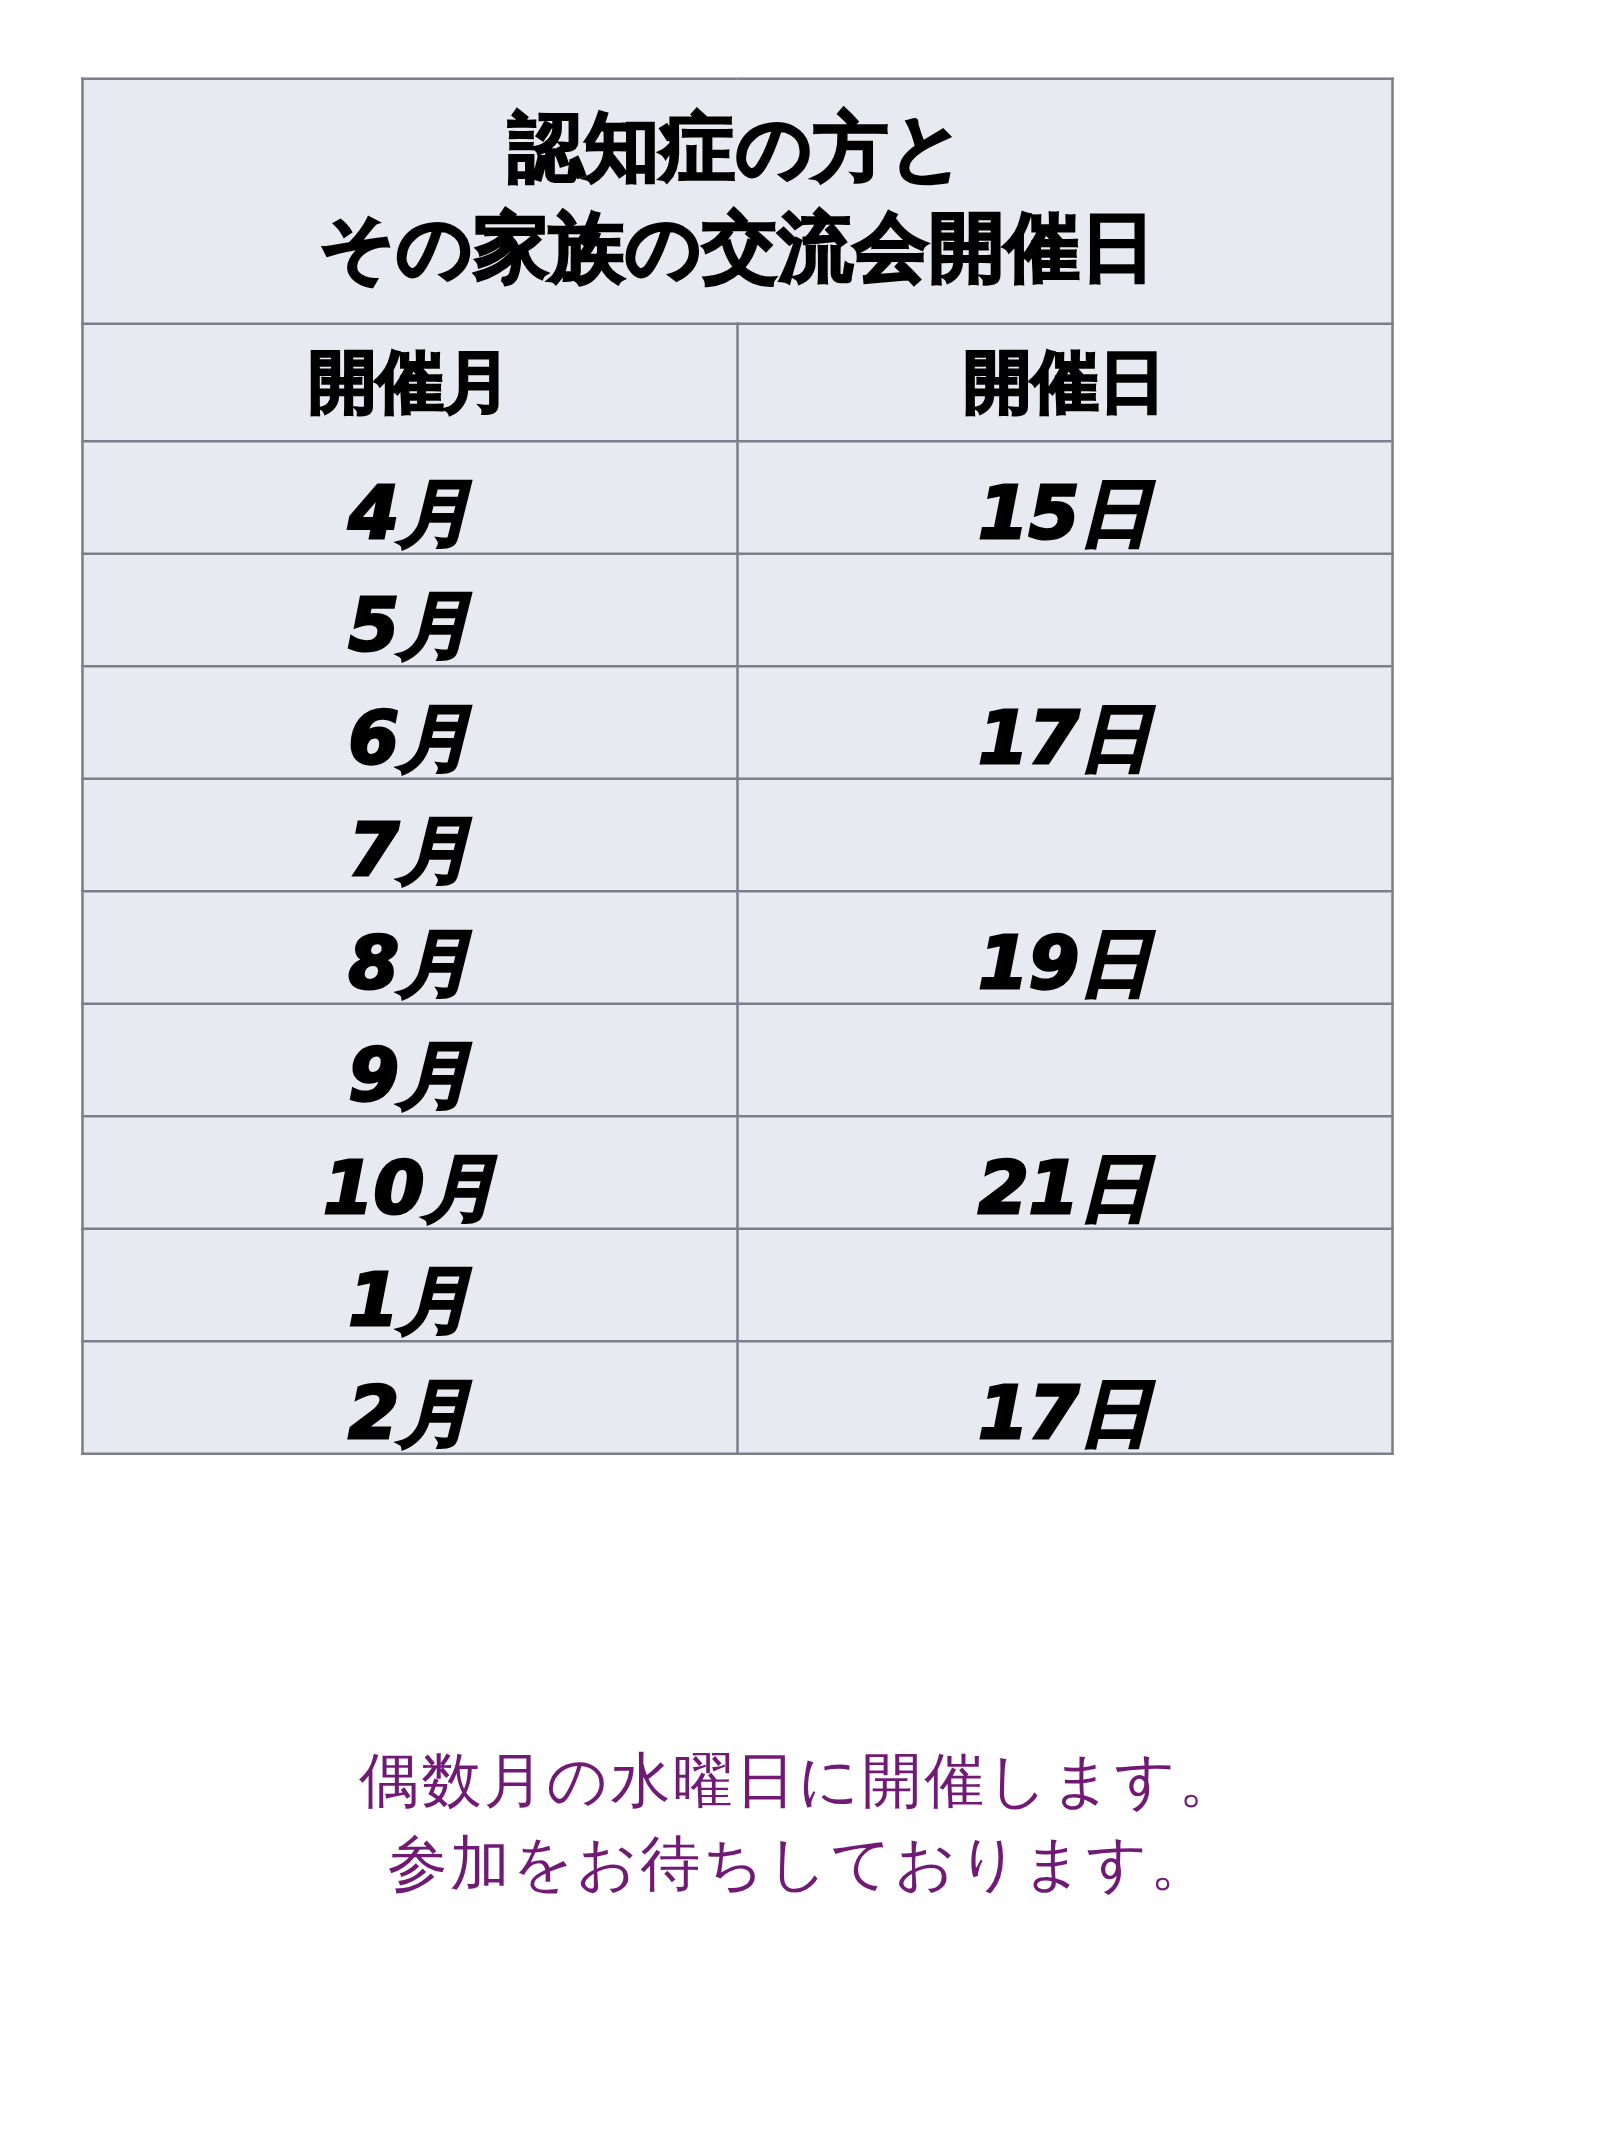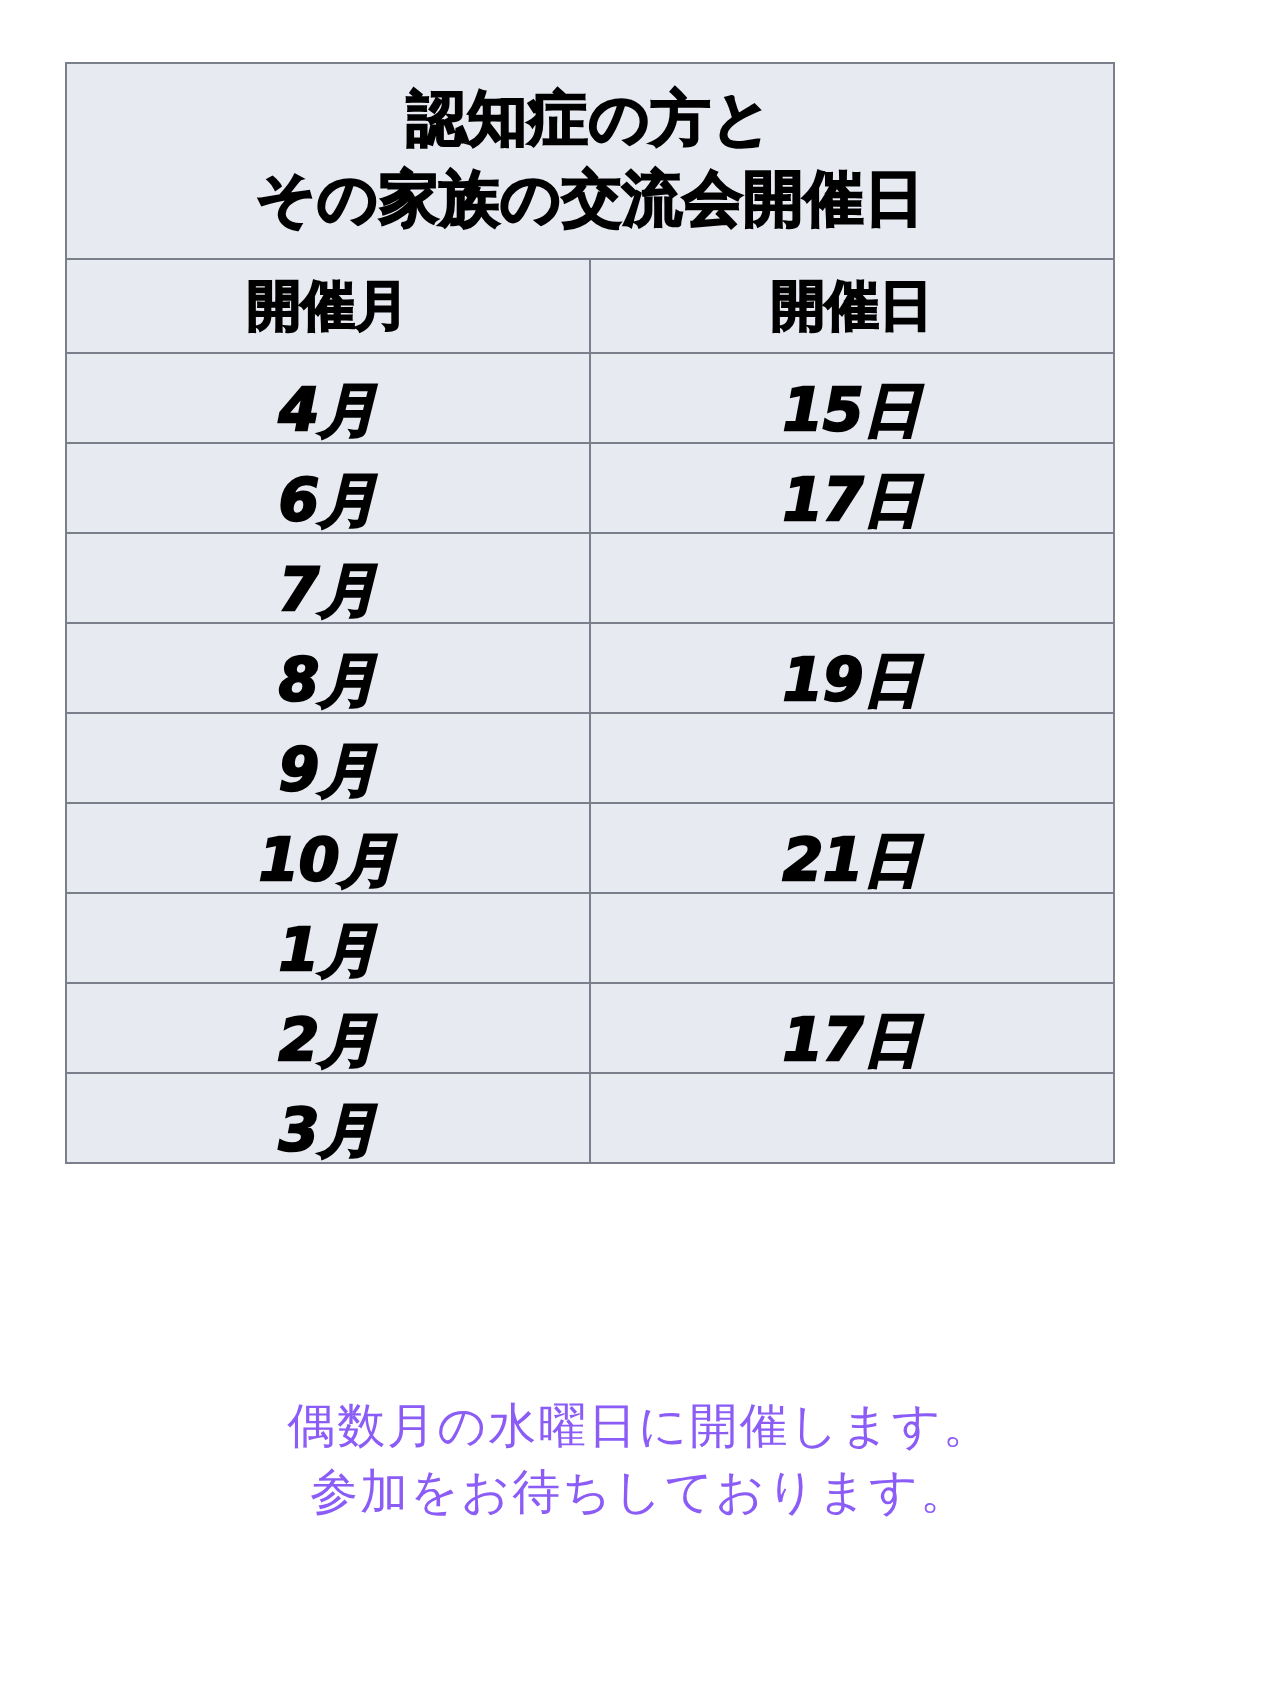--- a/index.html
+++ b/index.html
@@ -76,21 +76,21 @@
     left: 0;
     top: 1392px;
     width: 1280px;
     text-align: center;
   }
   .footer-line {
     font-family: "DejaVu Sans", "Liberation Sans", sans-serif;
     font-size: 48px;
     line-height: 1.38;
     letter-spacing: 2px;
-    color: #8b5cf6;
+    color: #701a75;
   }
 </style>
 </head>
 <body>
 
 <div class="page">
 
   <table class="schedule-table">
     <tbody>
       <tr>
@@ -107,20 +107,28 @@
           <div class="head-text">開催日</div>
         </td>
       </tr>
 
       <tr>
         <td class="row-cell col-month">
           <div class="row-text">4月</div>
         </td>
         <td class="row-cell col-day">
           <div class="row-text">15日</div>
+        </td>
+      </tr>
+      <tr>
+        <td class="row-cell col-month">
+          <div class="row-text">5月</div>
+        </td>
+        <td class="row-cell col-day">
+          <div class="row-text"></div>
         </td>
       </tr>
       <tr>
         <td class="row-cell col-month">
           <div class="row-text">6月</div>
         </td>
         <td class="row-cell col-day">
           <div class="row-text">17日</div>
         </td>
       </tr>
@@ -165,28 +173,20 @@
         </td>
       </tr>
       <tr>
         <td class="row-cell col-month">
           <div class="row-text">2月</div>
         </td>
         <td class="row-cell col-day">
           <div class="row-text">17日</div>
         </td>
       </tr>
-      <tr>
-        <td class="row-cell col-month">
-          <div class="row-text">3月</div>
-        </td>
-        <td class="row-cell col-day">
-          <div class="row-text"></div>
-        </td>
-      </tr>
     </tbody>
   </table>
 
   <div class="footer">
     <div class="footer-line">偶数月の水曜日に開催します。</div>
     <div class="footer-line">参加をお待ちしております。</div>
   </div>
 
 </div>
 

